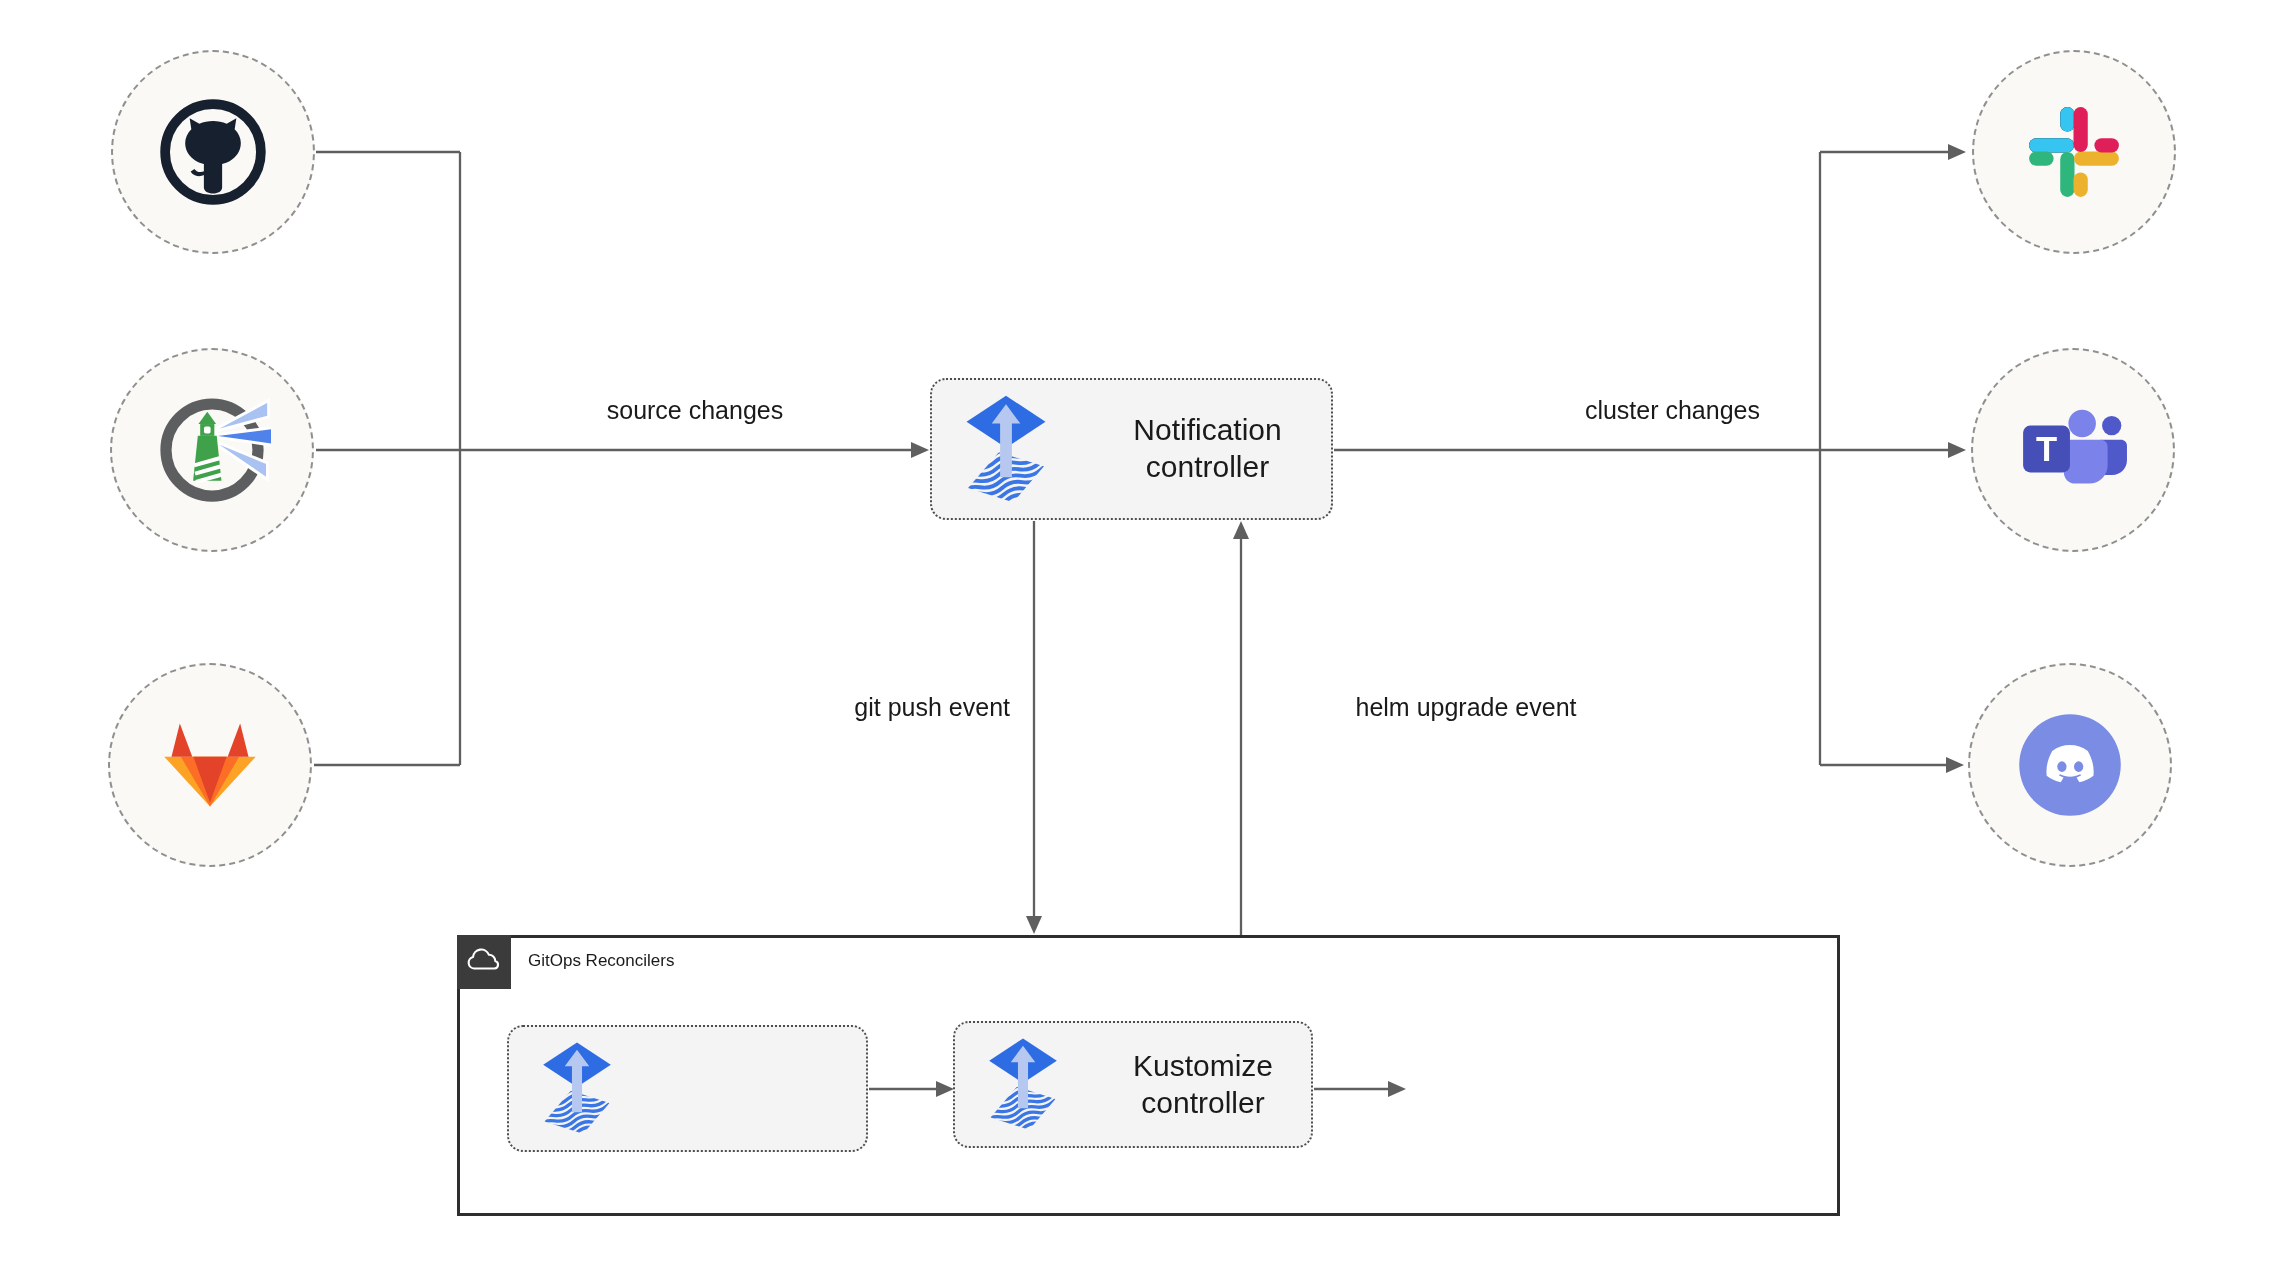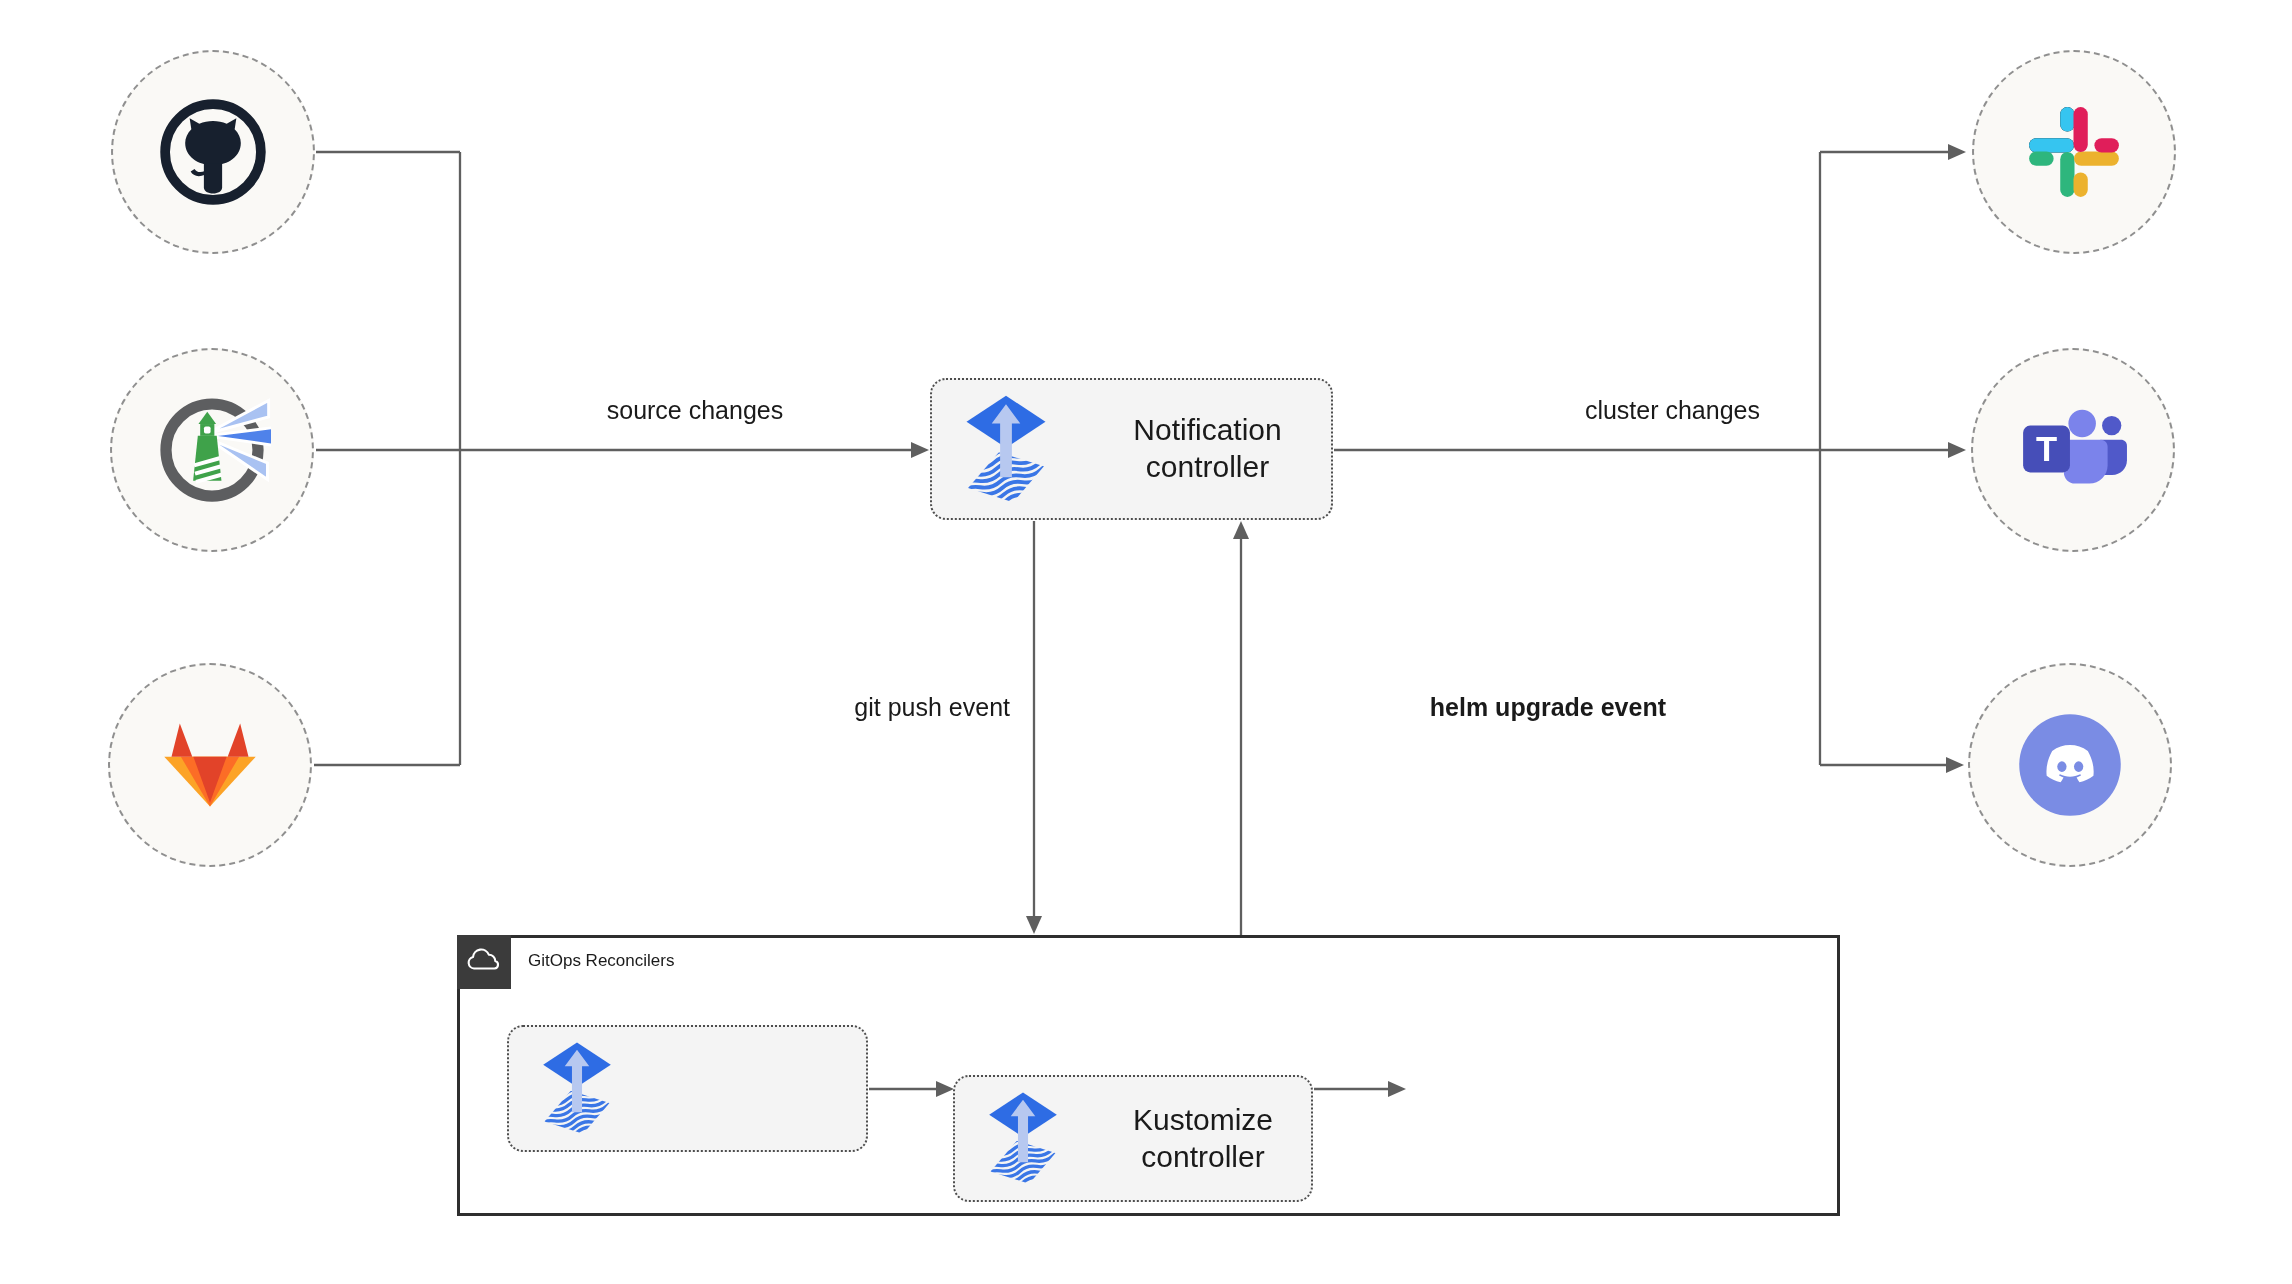--- a/index.html
+++ b/index.html
@@ -24,21 +24,21 @@
               color:var(--text);line-height:1.22;}
   .group-box{position:absolute;left:457px;top:935px;width:1383px;height:281px;
              border:3px solid var(--group-border);background:#fff;box-sizing:border-box;}
   .group-tag{position:absolute;left:-3px;top:-3px;width:54px;height:54px;
              background:var(--group-label-bg);display:flex;align-items:center;justify-content:center;}
   .group-title{position:absolute;left:68px;top:13px;font-size:17px;color:var(--text);}
   .edge-label{position:absolute;font-size:25px;color:var(--text);}
   #lbl-source{left:500px;top:396px;width:390px;text-align:center;}
   #lbl-cluster{left:1390px;top:396px;width:370px;text-align:right;}
   #lbl-gitpush{left:748px;top:693px;width:262px;text-align:right;}
-  #lbl-helmupg{left:1266px;top:693px;width:400px;text-align:right;font-weight:bold;}
+  #lbl-helmupg{left:1266px;top:693px;width:400px;text-align:center;}
   svg{display:block;}
 </style>
 </head>
 <body>
 
 <div class="canvas">
 
   <svg width="0" height="0" style="position:absolute">
     <defs>
       <symbol id="flux" viewBox="0 0 100 132">
@@ -179,21 +179,21 @@
   </div>
 
   <div class="node" style="left:507px;top:1025px;width:361px;height:127px;">
     <span class="flux-wrap">
       <svg width="72" height="95" viewBox="0 0 100 132">
           <use href="#flux"></use>
         </svg>
     </span>
   </div>
 
-  <div class="node" style="left:953px;top:1075px;width:360px;height:127px;">
+  <div class="node" style="left:953px;top:1021px;width:360px;height:127px;">
     <span class="flux-wrap">
       <svg width="72" height="95" viewBox="0 0 100 132">
           <use href="#flux"></use>
         </svg>
     </span>
     <span class="node-label">Kustomize controller</span>
   </div>
 
 
 </div>

